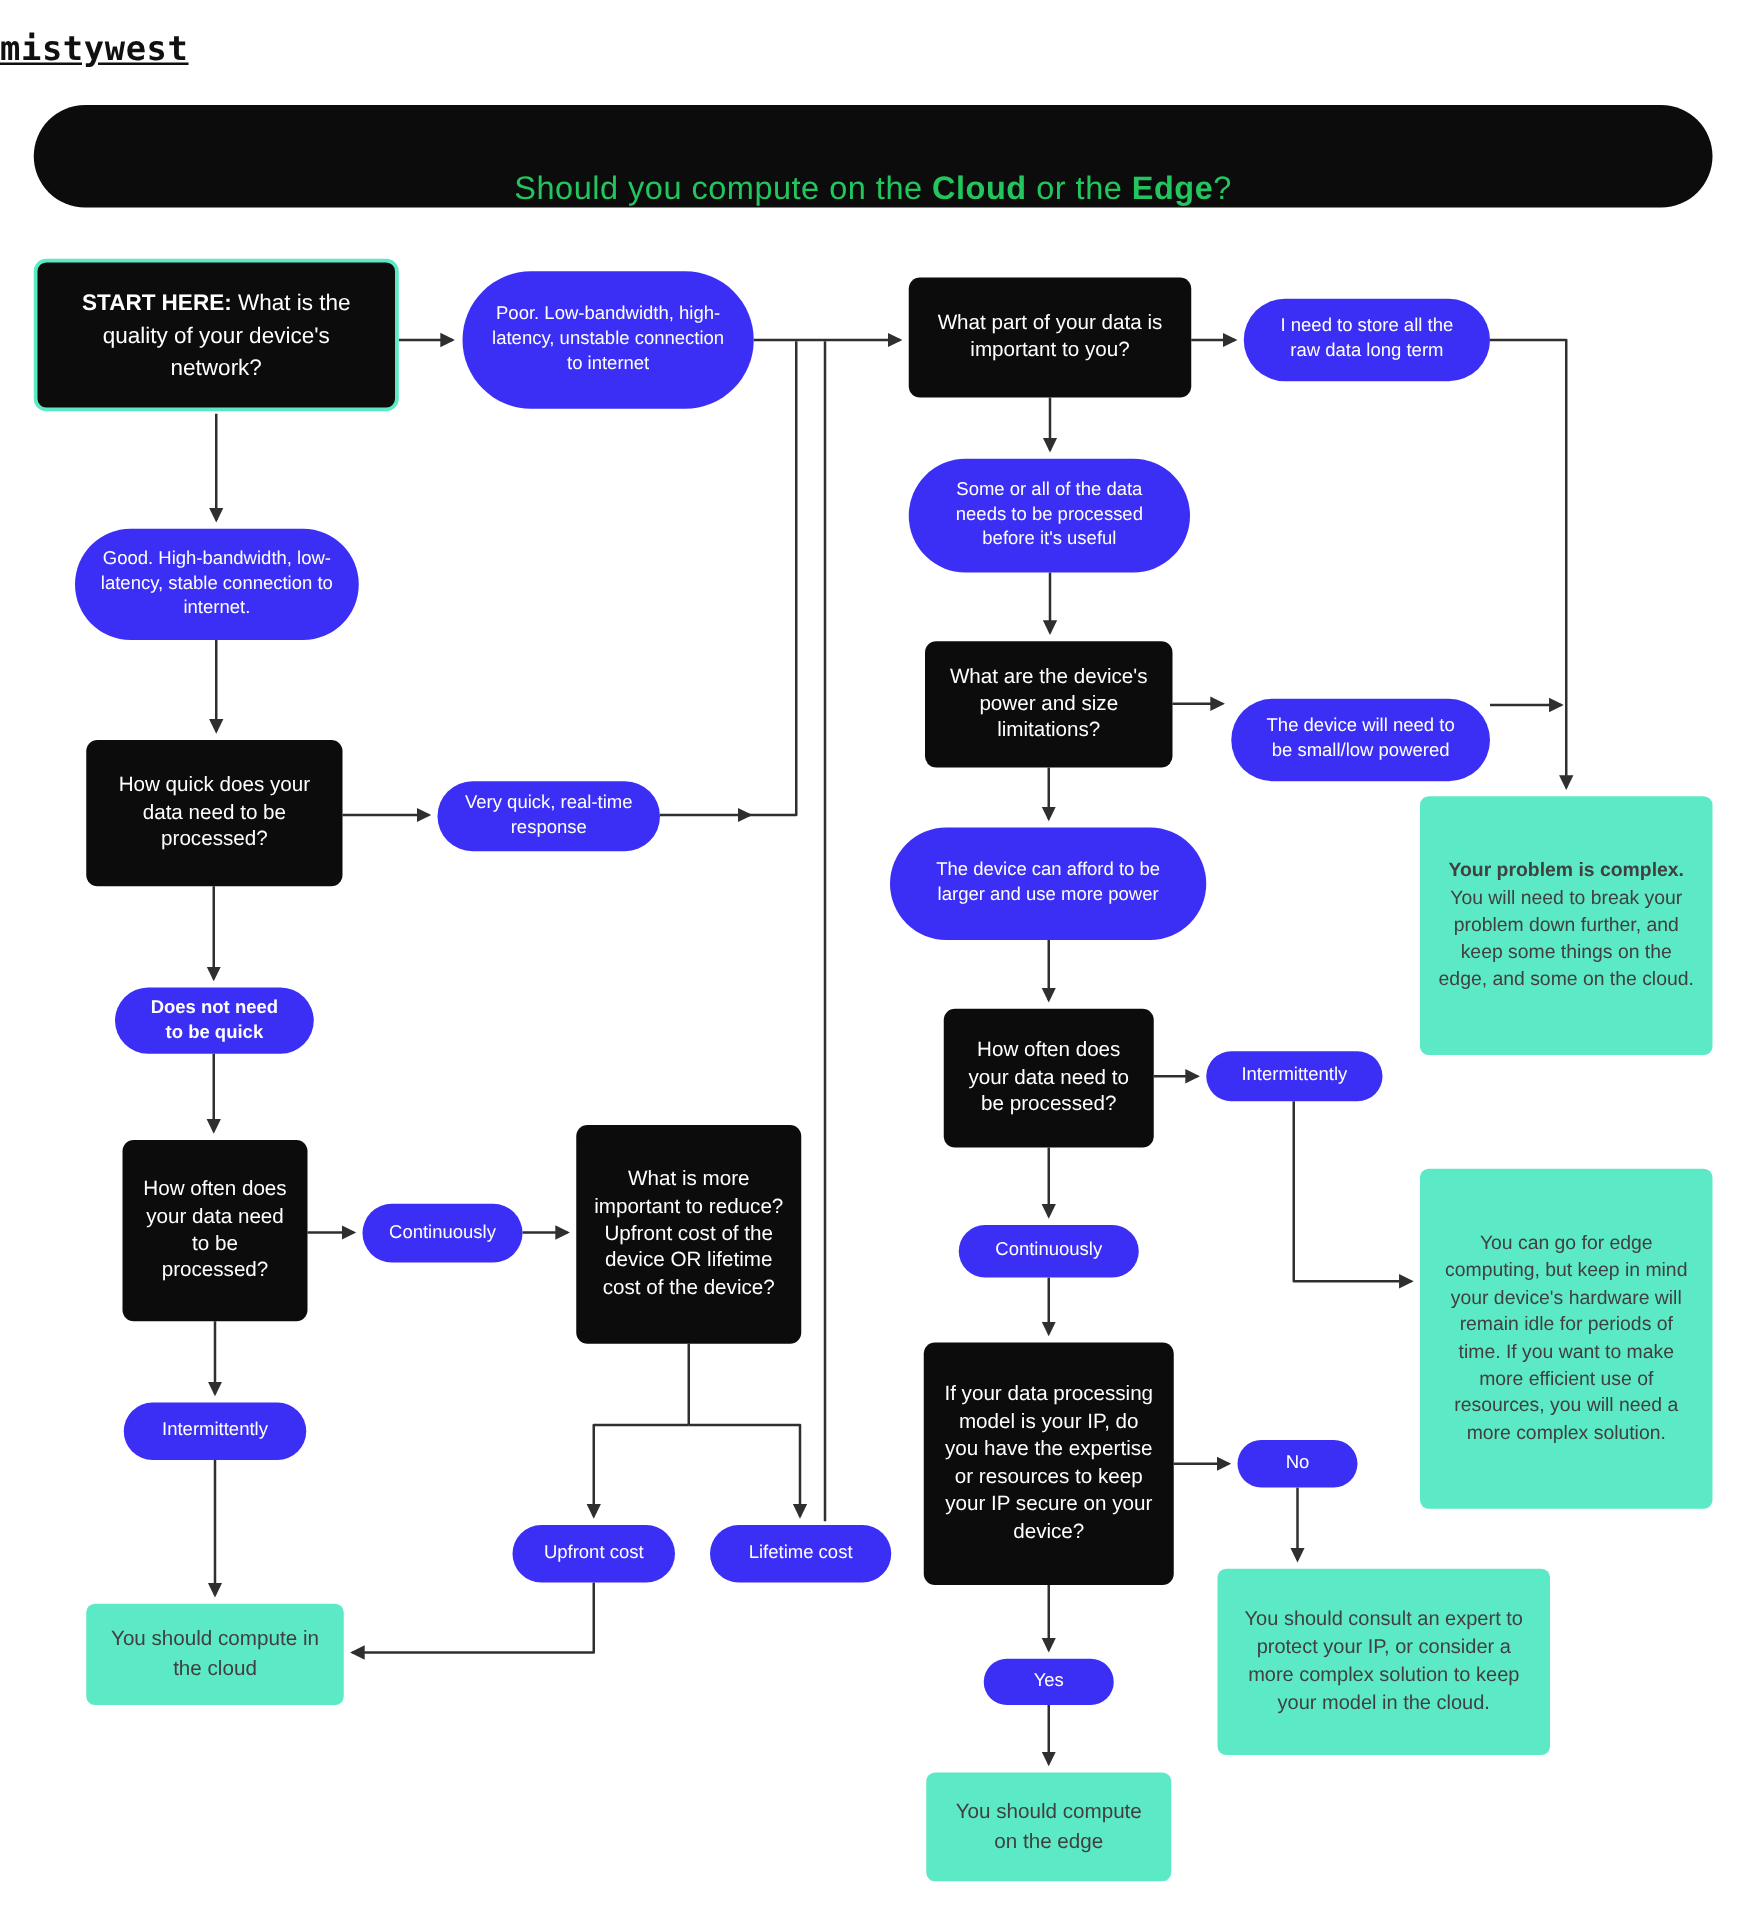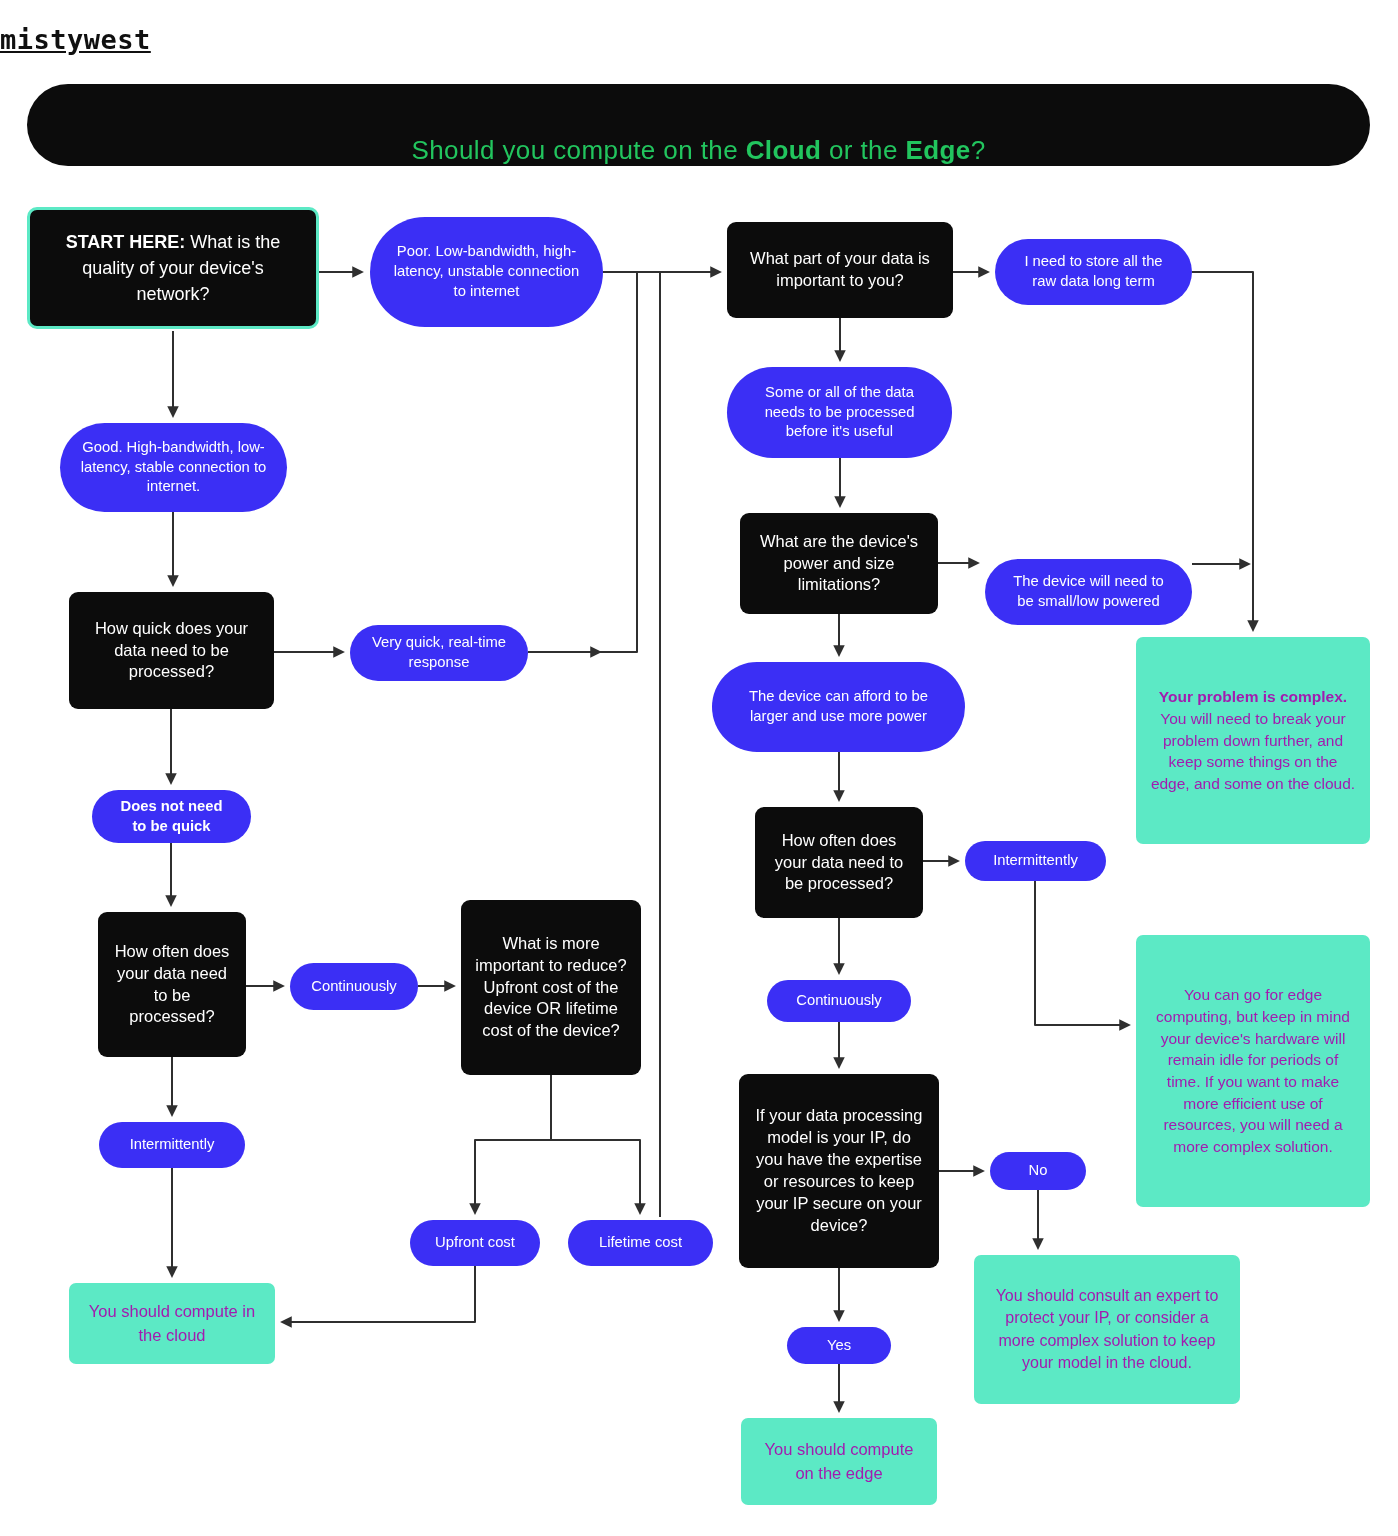--- a/index.html
+++ b/index.html
@@ -28,21 +28,21 @@
   .start-box {
     background: var(--node-black, #0c0c0c); color: #ffffff;
     border: 3px solid var(--teal, #5ce9c5); border-radius: 10px;
     font-size: 18px; line-height: 1.45; padding: 10px 16px;
   }
   .blue-pill {
     background: var(--blue, #3b2ff5); color: #ffffff; border-radius: 999px;
     font-size: 14.8px; line-height: 1.35; padding: 8px 20px;
   }
   .teal-box {
-    background: var(--teal, #5ce9c5); color: #a21caf; border-radius: 7px;
+    background: var(--teal, #5ce9c5); color: #404040; border-radius: 7px;
     font-size: 16px; line-height: 1.4; padding: 10px 14px;
   }
   .edges { position: absolute; left: 0; top: 0; }
   .edge, .edge-plain { stroke: #2f2f2f; stroke-width: 2; fill: none; stroke-linejoin: round; stroke-linecap: butt; }
   .edge { marker-end: url(#arw); }
 </style>
 </head>
 <body>
 
 <div class="canvas">

